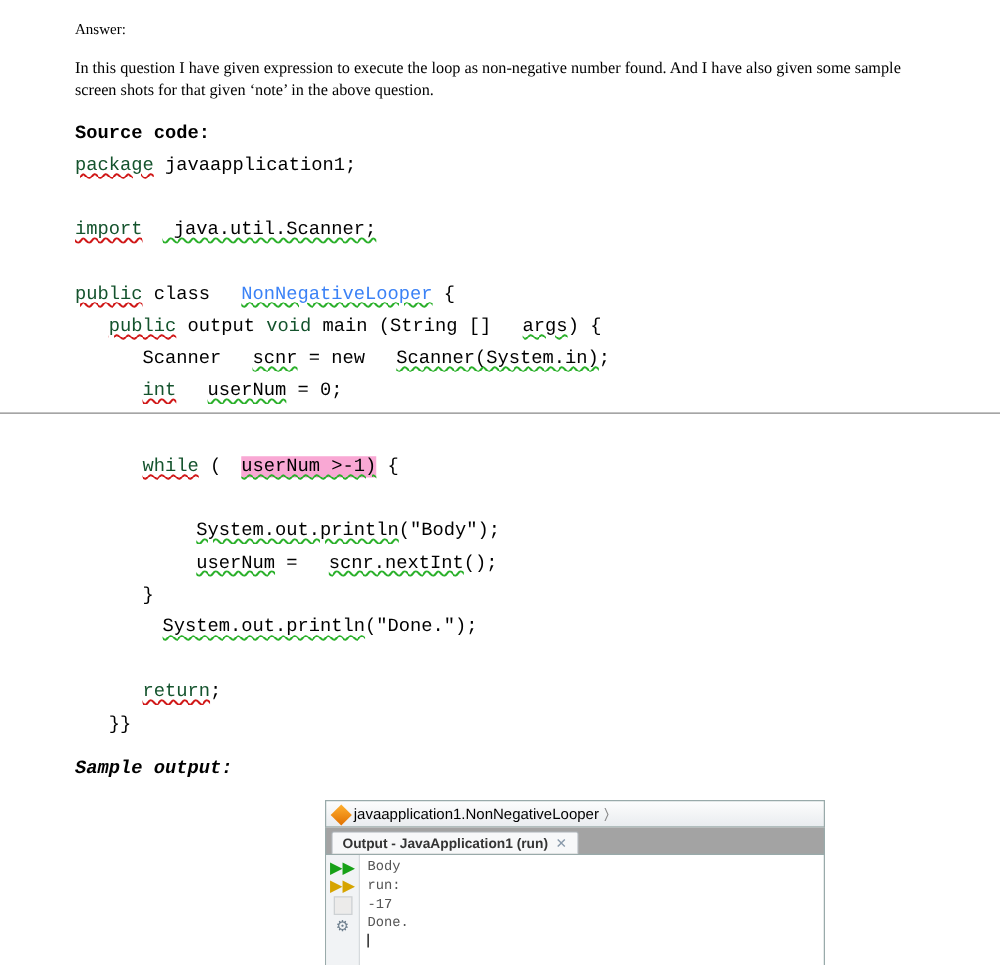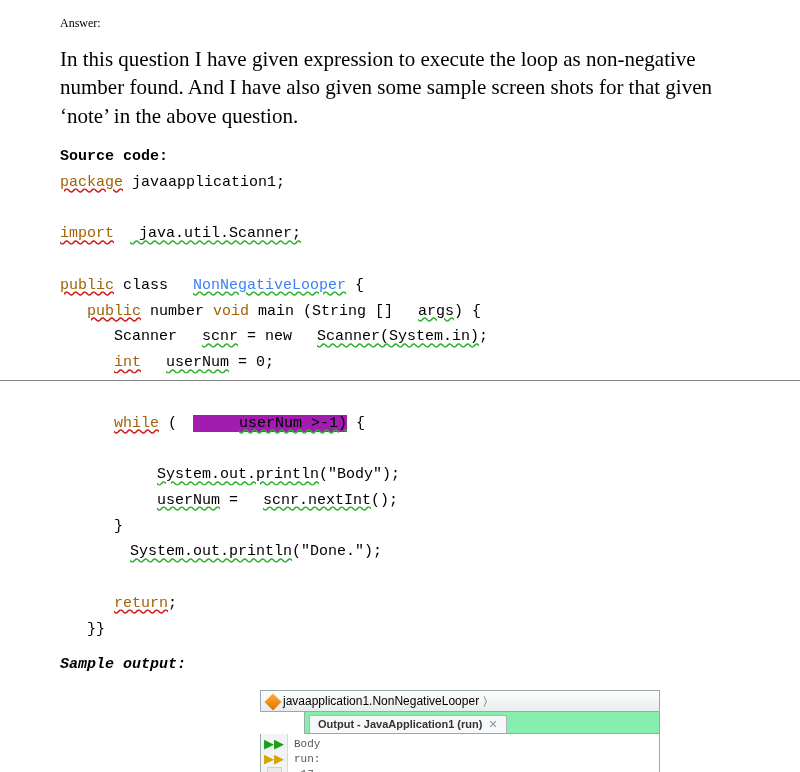--- a/index.html
+++ b/index.html
@@ -11,37 +11,37 @@
     width: 800px;
   }
   .page {
     padding: 10px 60px 20px 60px;
   }
   .answer-title {
     font-size: 12px;
     margin: 6px 0 14px 0;
   }
   .intro {
-    font-size: 21px;
+    font-size: 13px;
     line-height: 1.35;
     margin: 0 0 16px 0;
   }
   .mono {
     font-family: 'Courier New', Courier, monospace;
     font-size: 15px;
     line-height: 1.45;
   }
   .bold { font-weight: bold; margin-top: 14px; }
   .code-block { white-space: pre; margin: 4px 0; }
-  .kw   { color: #a16207; }
+  .kw   { color: #14532d; }
   .type { color: #3b82f6; }
   .green{ color: #0a7a0a; }
   .wavy-g  { text-decoration: underline wavy #2bb02b; text-underline-offset: 2px; margin-left: 16px; }
   .wavy-r  { text-decoration: underline wavy #d01818; text-underline-offset: 2px; }
-  .hl { background: #a21caf; padding-left: 46px; }
+  .hl { background: #f9a8d4; }
   hr.fullrule {
     border: none;
     border-top: 1px solid #888;
     margin: 6px -60px 6px -60px;
   }
   .italic { font-style: italic; }
   .output-wrapper{
     margin: 14px 0 6px 200px;
     width: 400px;
   }
@@ -52,24 +52,23 @@
     padding: 3px 6px;
     display:flex;
     align-items:center;
     gap:4px;
   }
   .bc-chevron{
     color:#888; font-size:12px;
   }
   .tabbar{
     border:1px solid #9aa; border-top:none;
-    background:#86efac;
+    background:#a3a3a3;
     padding:3px 4px 0 4px;
     font: 11px Tahoma, Arial, sans-serif;
-    margin-left: 44px;
   }
   .tab{
     display:inline-block;
     background:#f7f8f9;
     border:1px solid #adb3b8;
     border-bottom:none;
     padding:2px 8px;
     border-radius:2px 2px 0 0;
     font-weight:bold;
     color:#333;
@@ -126,21 +125,21 @@
 
   <p class="intro">In this question I have given expression to execute the loop as non-negative number found. And I have also given some sample screen shots for that given ‘note’ in the above question.</p>
 
   <div class="mono bold">Source code:</div>
 
   <div class="mono code-block"><span class="kw wavy-r">package</span><span> javaapplication1;</span></div>
   <div class="mono code-block">&nbsp;</div>
   <div class="mono code-block"><span class="kw wavy-r">import</span><span class="wavy-g"> java.util.Scanner;</span></div>
   <div class="mono code-block">&nbsp;</div>
   <div class="mono code-block"><span class="kw wavy-r">public</span><span> class </span><span class="type wavy-g">NonNegativeLooper</span><span> {</span></div>
-  <div class="mono code-block">   <span class="kw wavy-r">public</span><span> number </span><span class="kw">void</span><span> main (String [] </span><span class="wavy-g">args</span><span>) {</span></div>
+  <div class="mono code-block">   <span class="kw wavy-r">public</span><span> output </span><span class="kw">void</span><span> main (String [] </span><span class="wavy-g">args</span><span>) {</span></div>
   <div class="mono code-block">      <span>Scanner </span><span class="wavy-g">scnr</span><span> = new </span><span class="wavy-g">Scanner(System.in)</span><span>;</span></div>
   <div class="mono code-block">      <span class="kw wavy-r">int</span><span> </span><span class="wavy-g">userNum</span><span> = 0;</span></div>
 
   <hr class="fullrule">
 
   <div class="mono code-block">&nbsp;</div>
   <div class="mono code-block">      <span class="kw wavy-r">while</span><span> (</span><span class="hl wavy-g">userNum &gt;-1)</span><span> {</span></div>
   <div class="mono code-block">&nbsp;</div>
   <div class="mono code-block">         <span class="wavy-g">System.out.println</span><span>("Body");</span></div>
   <div class="mono code-block">         <span class="wavy-g">userNum</span><span> = </span><span class="wavy-g">scnr.nextInt</span><span>();</span></div>

